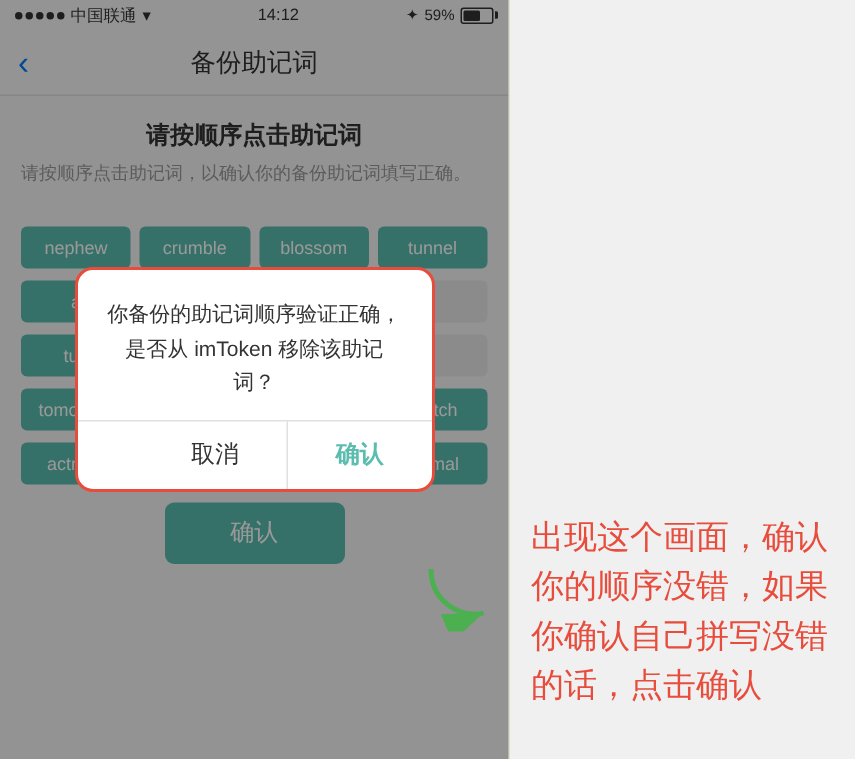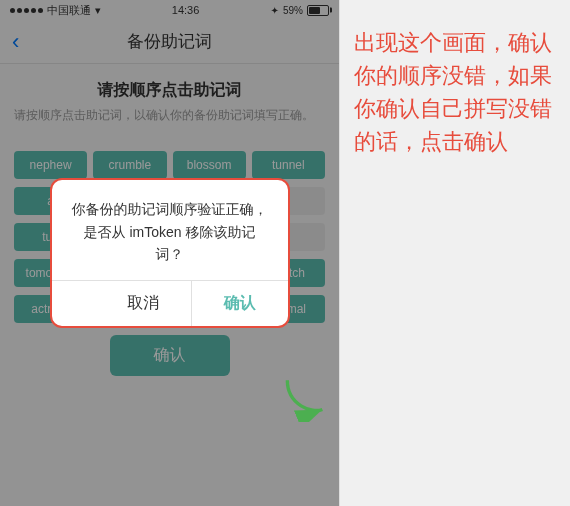--- a/index.html
+++ b/index.html
@@ -205,21 +205,21 @@
     }
 
     
     .annotation-area {
       width: 230px;
       height: 489px;
       background: #f0f0f0;
       padding: 16px 14px;
       display: flex;
       flex-direction: column;
-      justify-content: flex-start;
+      justify-content: flex-end;
     }
 
     .annotation-text {
       font-size: 22px;
       color: #e74c3c;
       line-height: 1.5;
       font-weight: 500;
       margin-top: 10px;
     }
   </style>
@@ -233,21 +233,21 @@
       <div class="status-dots">
         <span></span>
           <span></span>
           <span></span>
           <span></span>
           <span></span>
       </div>
       <span>中国联通</span>
       <span>▾</span>
     </div>
-    <span>14:36</span>
+    <span>14:12</span>
     <div class="status-right">
       <span>✦</span>
       <span>59%</span>
       <div class="battery">
         <div class="battery-fill"></div>
       </div>
     </div>
   </div>
 
   <div class="nav-bar">

